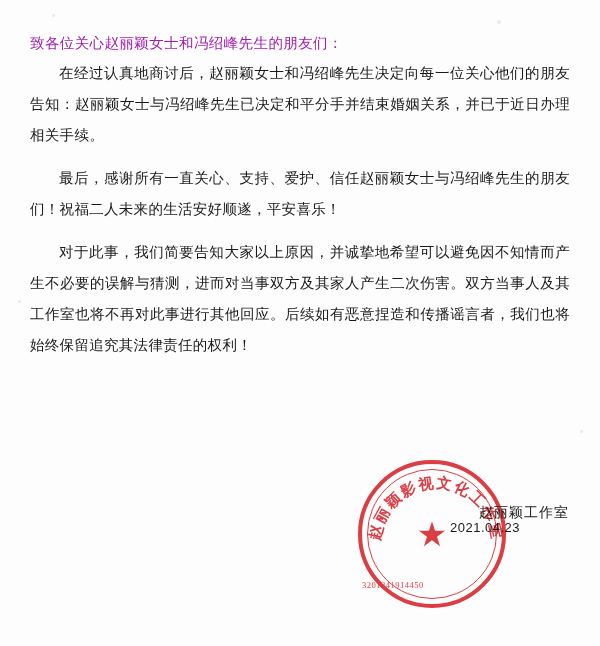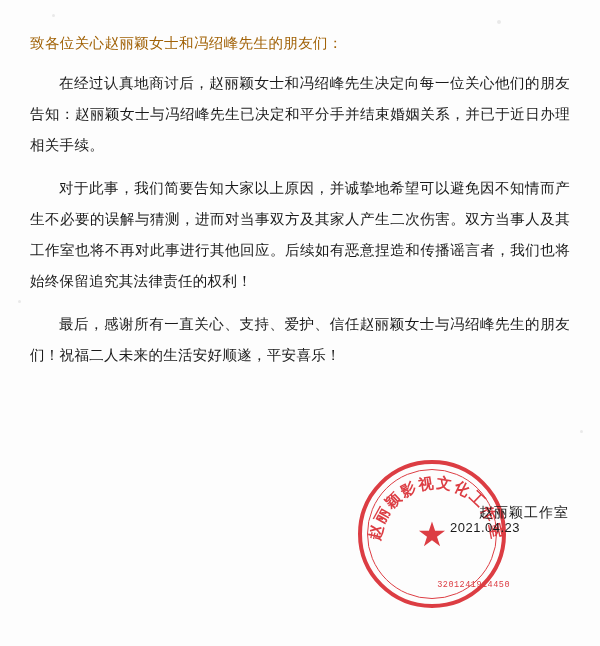--- a/index.html
+++ b/index.html
@@ -22,23 +22,22 @@
   }
   .doc-body {
     position: absolute;
     left: 30px;
     top: 28px;
     width: 540px;
   }
   .salutation {
     font-size: 14.5px;
     line-height: 30px;
-    color: #a16207;
+    color: #a21caf;
     letter-spacing: 0.4px;
-    margin-bottom: 10px;
   }
   .para {
     font-size: 14.5px;
     line-height: 31px;
     color: #1a1a1a;
     text-align: justify;
     text-justify: inter-ideograph;
     letter-spacing: 0.3px;
     text-indent: 2em;
     margin: 0 0 12px 0;
@@ -105,24 +104,24 @@
     font-family: "Liberation Serif", "DejaVu Serif", serif;
     font-size: 15px;
     font-weight: bold;
     letter-spacing: 2px;
   }
   .stamp-code {
     position: absolute;
     left: 0;
     bottom: 14px;
     width: 148px;
-    text-align: right;
+    text-align: left;
     font-size: 8.5px;
     color: #d8232a;
-    font-family: Liberation Mono, monospace;
+    font-family: Liberation Serif, serif;
     letter-spacing: 0.5px;
   }
   .sign-name {
     position: absolute;
     left: 86px;
     top: 44px;
     font-size: 14px;
     color: #1a1a1a;
     letter-spacing: 1px;
     white-space: nowrap;
@@ -149,22 +148,22 @@
 <div class="page">
 
   <div class="speck" style="left:52px; top:14px; width:3px; height:3px;"></div>
   <div class="speck" style="left:497px; top:20px; width:4px; height:4px;"></div>
   <div class="speck" style="left:18px; top:300px; width:3px; height:3px;"></div>
   <div class="speck" style="left:580px; top:430px; width:3px; height:3px;"></div>
 
   <div class="doc-body">
     <div class="salutation">致各位关心赵丽颖女士和冯绍峰先生的朋友们：</div>
     <p class="para">在经过认真地商讨后，赵丽颖女士和冯绍峰先生决定向每一位关心他们的朋友告知：赵丽颖女士与冯绍峰先生已决定和平分手并结束婚姻关系，并已于近日办理相关手续。</p>
+    <p class="para">最后，感谢所有一直关心、支持、爱护、信任赵丽颖女士与冯绍峰先生的朋友们！祝福二人未来的生活安好顺遂，平安喜乐！</p>
     <p class="para">对于此事，我们简要告知大家以上原因，并诚挚地希望可以避免因不知情而产生不必要的误解与猜测，进而对当事双方及其家人产生二次伤害。双方当事人及其工作室也将不再对此事进行其他回应。后续如有恶意捏造和传播谣言者，我们也将始终保留追究其法律责任的权利！</p>
-    <p class="para">最后，感谢所有一直关心、支持、爱护、信任赵丽颖女士与冯绍峰先生的朋友们！祝福二人未来的生活安好顺遂，平安喜乐！</p>
   </div>
 
   <div class="sign-block">
     <div class="stamp">
       <div class="stamp-inner"></div>
       <svg class="stamp-arc" viewBox="0 0 148 148">
         <defs>
           <path id="arcpath" d="M 18,80 A 56,56 0 1 1 130,80"></path>
         </defs>
         <text>

